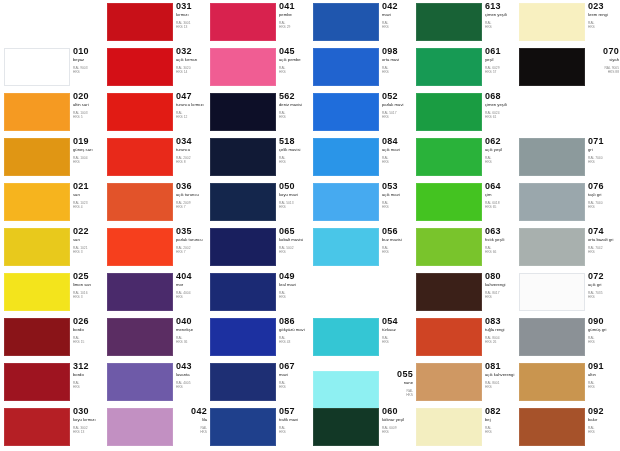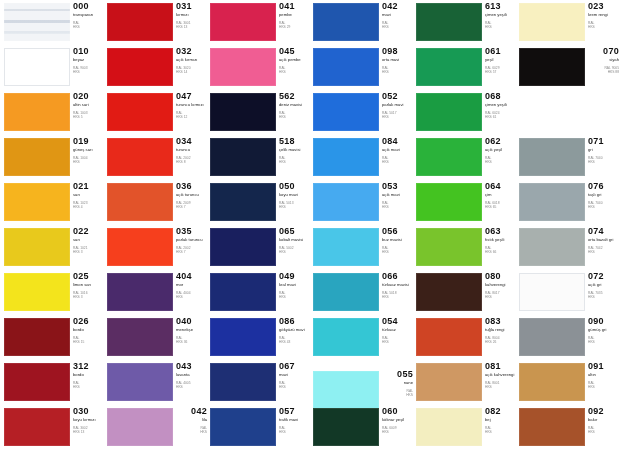--- a/index.html
+++ b/index.html
@@ -90,31 +90,20 @@
     color: #8b8b8b;
     line-height: 3.8px;
   }
   .ref-line { white-space: nowrap; }
 </style>
 </head>
 <body>
 
 <div id="chart">
     <div class="column" style="left: 1px;">
-      <div class="cell" style="top: 0px;">
-        <div class="swatch transparent-pattern"></div>
-        <div class="labels">
-          <div class="code">000</div>
-          <div class="cname">transparan</div>
-          <div class="refs">
-            <div class="ref-line">RAL</div>
-            <div class="ref-line">HKS</div>
-          </div>
-        </div>
-      </div>
       <div class="cell" style="top: 45px;">
         <div class="swatch white-swatch" style="background: rgb(255, 255, 255);"></div>
         <div class="labels">
           <div class="code">010</div>
           <div class="cname">beyaz</div>
           <div class="refs">
             <div class="ref-line">RAL 9003</div>
             <div class="ref-line">HKS</div>
           </div>
         </div>
@@ -492,31 +481,20 @@
         <div class="swatch" style="background: rgb(73, 198, 232);"></div>
         <div class="labels">
           <div class="code">056</div>
           <div class="cname">buz mavisi</div>
           <div class="refs">
             <div class="ref-line">RAL</div>
             <div class="ref-line">HKS</div>
           </div>
         </div>
       </div>
-      <div class="cell" style="top: 270px;">
-        <div class="swatch" style="background: rgb(41, 165, 191);"></div>
-        <div class="labels">
-          <div class="code">066</div>
-          <div class="cname">türkuaz mavisi</div>
-          <div class="refs">
-            <div class="ref-line">RAL 5018</div>
-            <div class="ref-line">HKS</div>
-          </div>
-        </div>
-      </div>
       <div class="cell" style="top: 315px;">
         <div class="swatch" style="background: rgb(52, 198, 212);"></div>
         <div class="labels">
           <div class="code">054</div>
           <div class="cname">türkuaz</div>
           <div class="refs">
             <div class="ref-line">RAL</div>
             <div class="ref-line">HKS</div>
           </div>
         </div>

